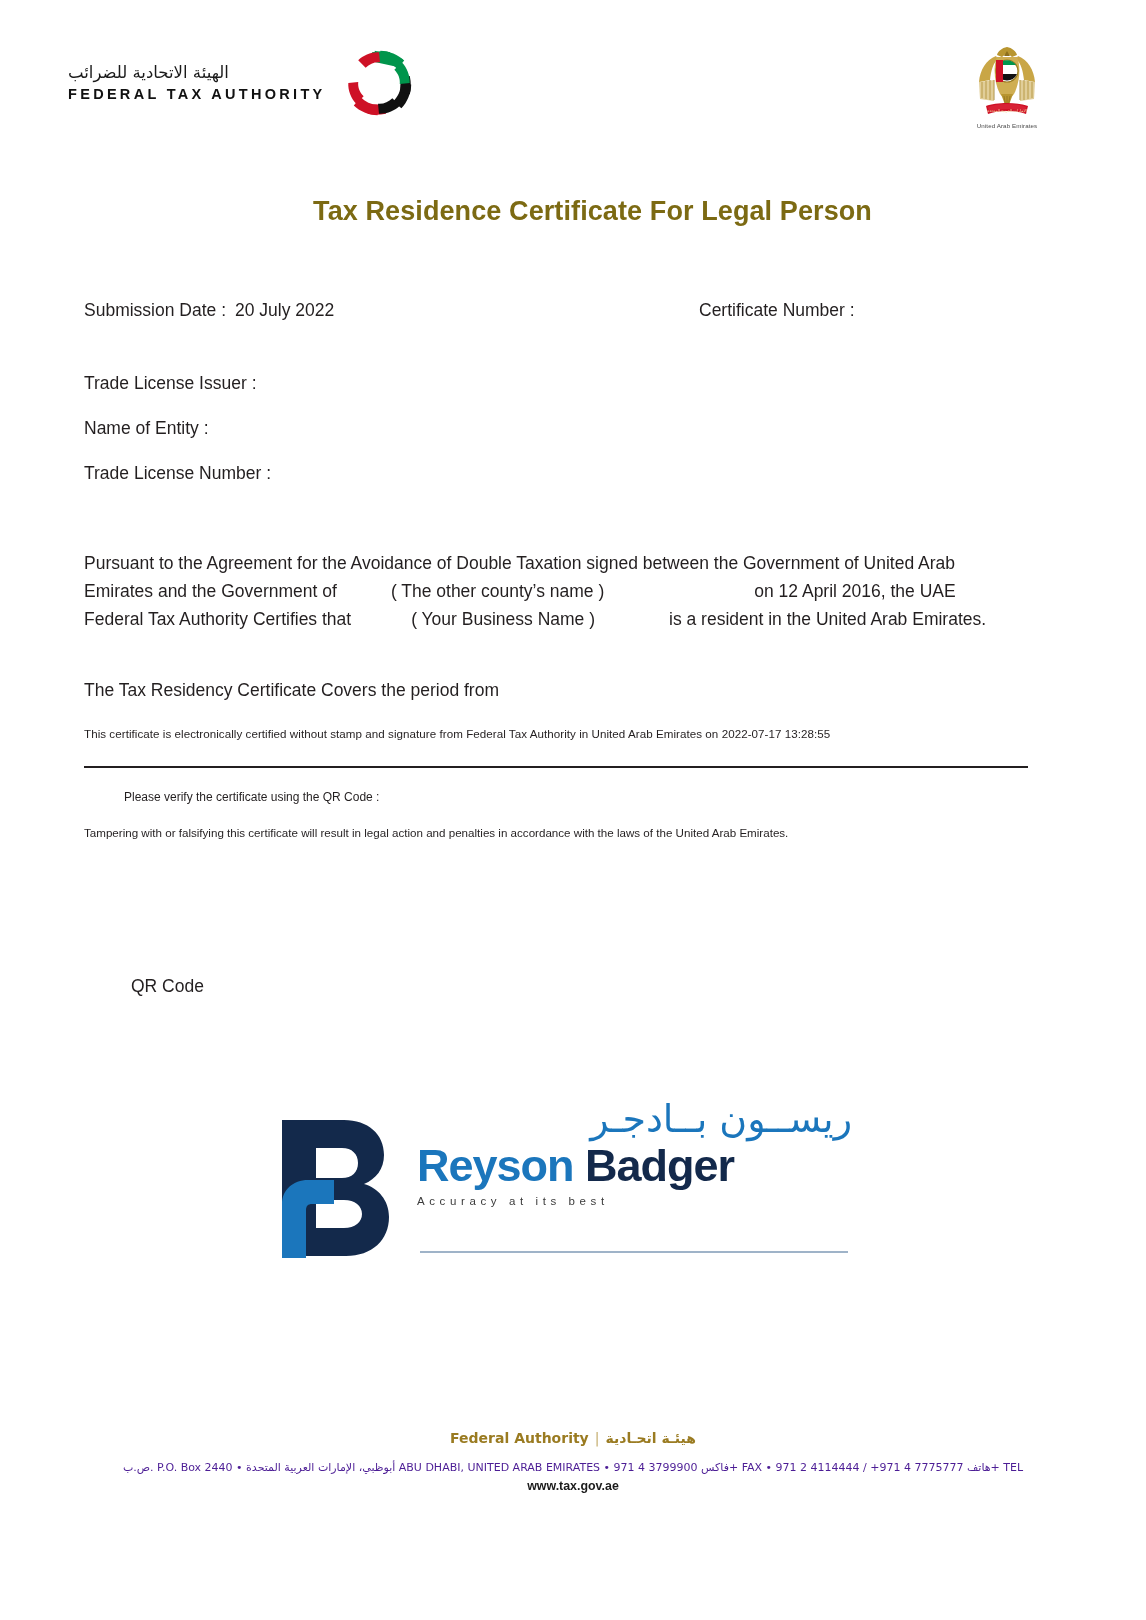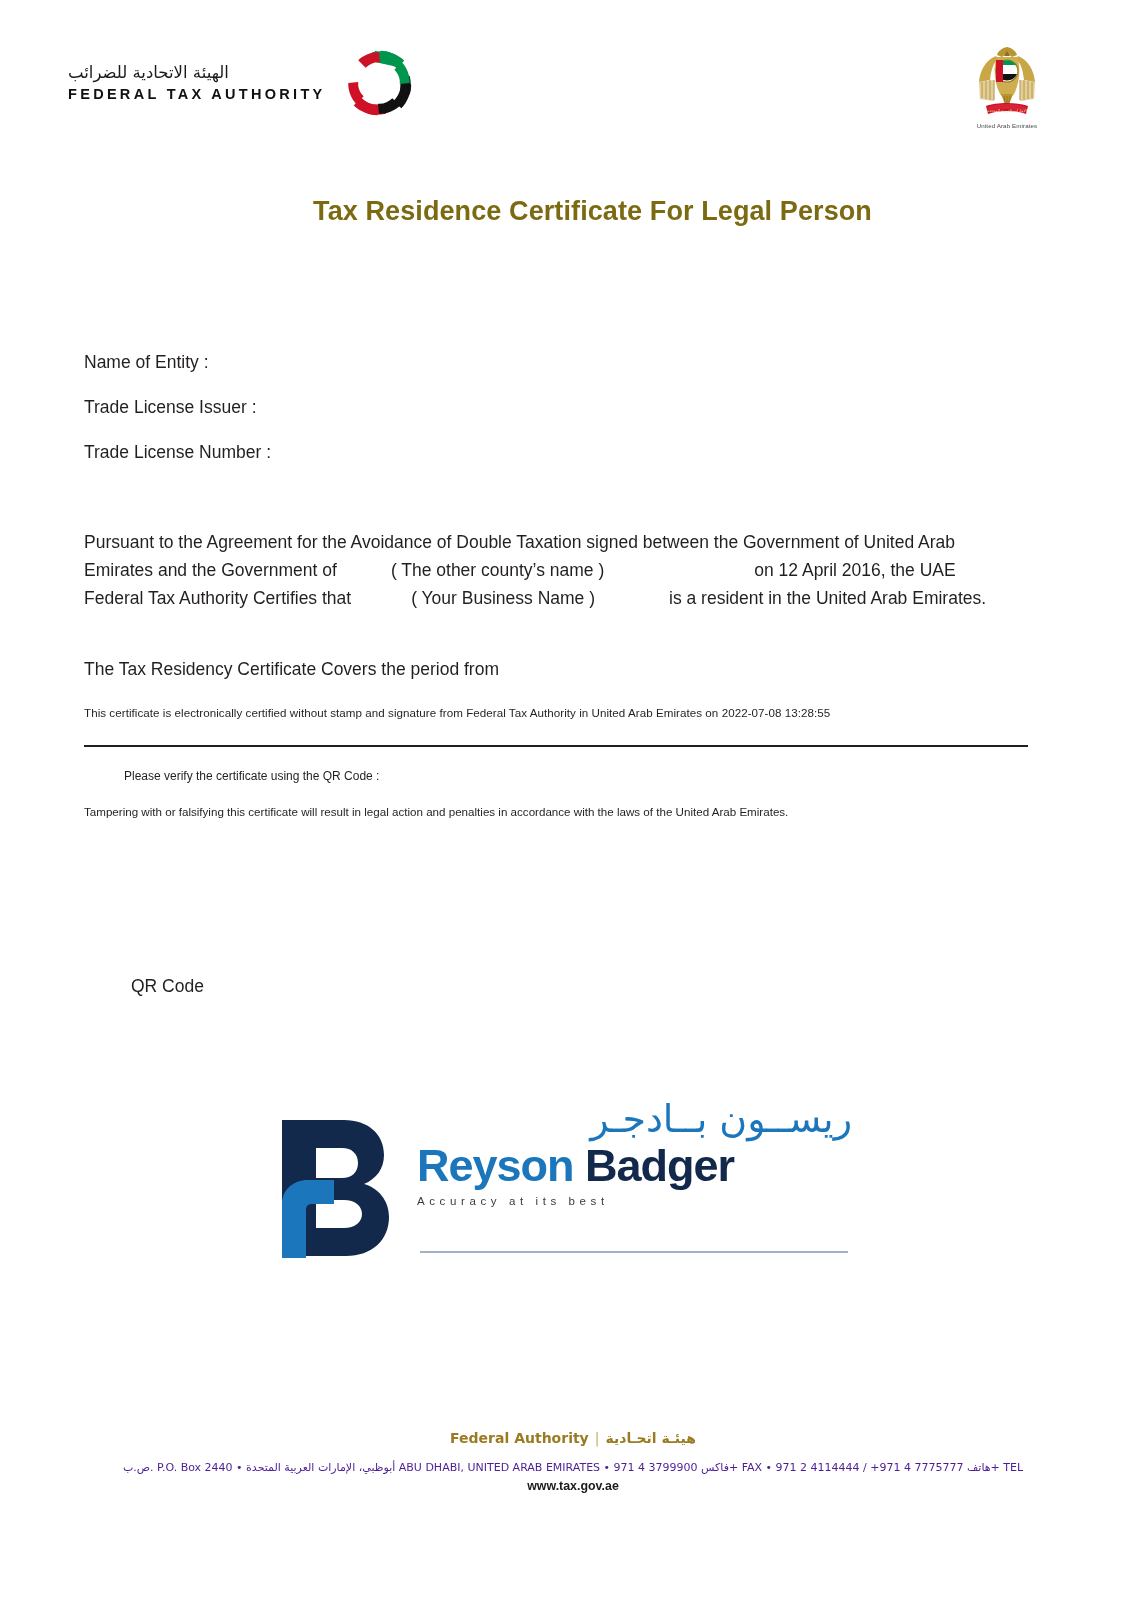--- a/index.html
+++ b/index.html
@@ -245,34 +245,42 @@
       <text x="31" y="67.5" font-size="4" fill="#f3d9a0" text-anchor="middle" font-family="DejaVu Sans, sans-serif">الإمارات العربية المتحدة</text>
     </svg>
     <div class="uae-caption">United Arab Emirates</div>
   </div>
 </div>
 
 <div class="doc-title">Tax Residence Certificate For Legal Person</div>
 
 <div class="body-area">
 
+  <div class="row-meta">
+    <div class="meta-left">
+      <span>Submission Date :</span><span class="val">20 July 2022</span>
+    </div>
+    <div>
+      <span>Certificate Number :</span>
+    </div>
+  </div>
 
   <div class="field-block">
+    <div class="field-line">Trade License Issuer :</div>
     <div class="field-line">Name of Entity :</div>
-    <div class="field-line">Trade License Issuer :</div>
     <div class="field-line">Trade License Number :</div>
   </div>
 
   <div class="para">
     <span>Pursuant to the Agreement for the Avoidance of Double Taxation signed between the Government of United Arab Emirates and the Government of</span><span class="gap-a"></span><span>(  The other county’s name  )</span><span class="gap-b"></span><span>on 12 April 2016, the UAE Federal Tax Authority Certifies that</span><span class="gap-c"></span><span>(  Your Business Name )</span><span class="gap-d"></span><span>is a resident in the United Arab Emirates.</span>
   </div>
 
   <div class="covers">The Tax Residency Certificate Covers the period from</div>
 
-  <div class="small-cert">This certificate is electronically certified without stamp and signature from Federal Tax Authority in United Arab Emirates on 2022-07-08 13:28:55</div>
+  <div class="small-cert">This certificate is electronically certified without stamp and signature from Federal Tax Authority in United Arab Emirates on 2022-07-17 13:28:55</div>
 
   <div class="divider"></div>
 
   <div class="verify">Please verify the certificate using the QR Code :</div>
 
   <div class="tamper">Tampering with or falsifying this certificate will result in legal action and penalties in accordance with the laws of the United Arab Emirates.</div>
 </div>
 
 <div class="qr-label">QR Code</div>
 

